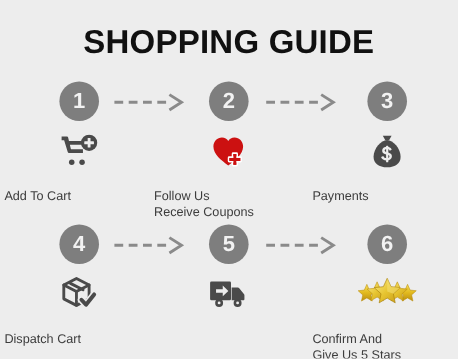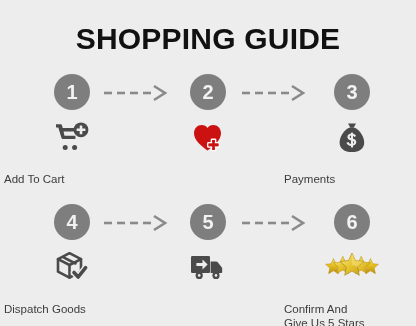--- a/index.html
+++ b/index.html
@@ -149,20 +149,22 @@
         <svg width="32" height="30" viewBox="0 0 32 30" aria-hidden="true">
           <path d="M15.5 28.5C9 23.4 2 18.4 2 11.2 2 6.5 5.5 3 9.8 3c2.5 0 4.6 1.2 5.7 3.1C16.6 4.2 18.7 3 21.2 3 25.5 3 29 6.5 29 11.2c0 7.2-7 12.2-13.5 17.3z" fill="#cc1111"></path>
           <g>
             <rect x="19.4" y="17.2" width="4.2" height="11.4" rx="0.6" fill="#cc1111" stroke="#ffffff" stroke-width="1.5"></rect>
             <rect x="15.8" y="20.8" width="11.4" height="4.2" rx="0.6" fill="#cc1111" stroke="#ffffff" stroke-width="1.5"></rect>
             <rect x="20.2" y="18" width="2.6" height="9.8" fill="#cc1111"></rect>
             <rect x="16.6" y="21.6" width="9.8" height="2.6" fill="#cc1111"></rect>
           </g>
         </svg>
       </div>
+      <div class="caption">Follow Us
+Receive Coupons</div>
     </div>
 
     <div class="arrow arrow-b">
       <svg width="66" height="18" viewBox="0 0 66 18" aria-hidden="true">
         <g stroke="#8a8a8a" stroke-width="2.6" fill="none" stroke-linecap="butt">
           <line x1="2" y1="9" x2="10" y2="9"></line>
           <line x1="15" y1="9" x2="23" y2="9"></line>
           <line x1="28" y1="9" x2="36" y2="9"></line>
           <line x1="41" y1="9" x2="49" y2="9"></line>
         </g>
@@ -198,21 +200,21 @@
             <path d="M3 8.1l11.5 5.9L26 8.1"></path>
             <path d="M14.5 14v12.6"></path>
           </g>
           <path d="M9 6.6l11.5 5.9" fill="none" stroke="#4a4a4a" stroke-width="2.6" stroke-linecap="round"></path>
           <g>
             <path d="M19 21.5l4.2 4.5 7.4-9.3" fill="none" stroke="#ededed" stroke-width="6.5" stroke-linecap="round" stroke-linejoin="round"></path>
             <path d="M19 21.5l4.2 4.5 7.4-9.3" fill="none" stroke="#4a4a4a" stroke-width="3.6" stroke-linecap="round" stroke-linejoin="round"></path>
           </g>
         </svg>
       </div>
-      <div class="caption">Dispatch Goods</div>
+      <div class="caption">Dispatch Cart</div>
     </div>
 
     <div class="arrow arrow-a">
       <svg width="66" height="18" viewBox="0 0 66 18" aria-hidden="true">
         <g stroke="#8a8a8a" stroke-width="2.6" fill="none" stroke-linecap="butt">
           <line x1="2" y1="9" x2="10" y2="9"></line>
           <line x1="15" y1="9" x2="23" y2="9"></line>
           <line x1="28" y1="9" x2="36" y2="9"></line>
           <line x1="41" y1="9" x2="49" y2="9"></line>
         </g>

